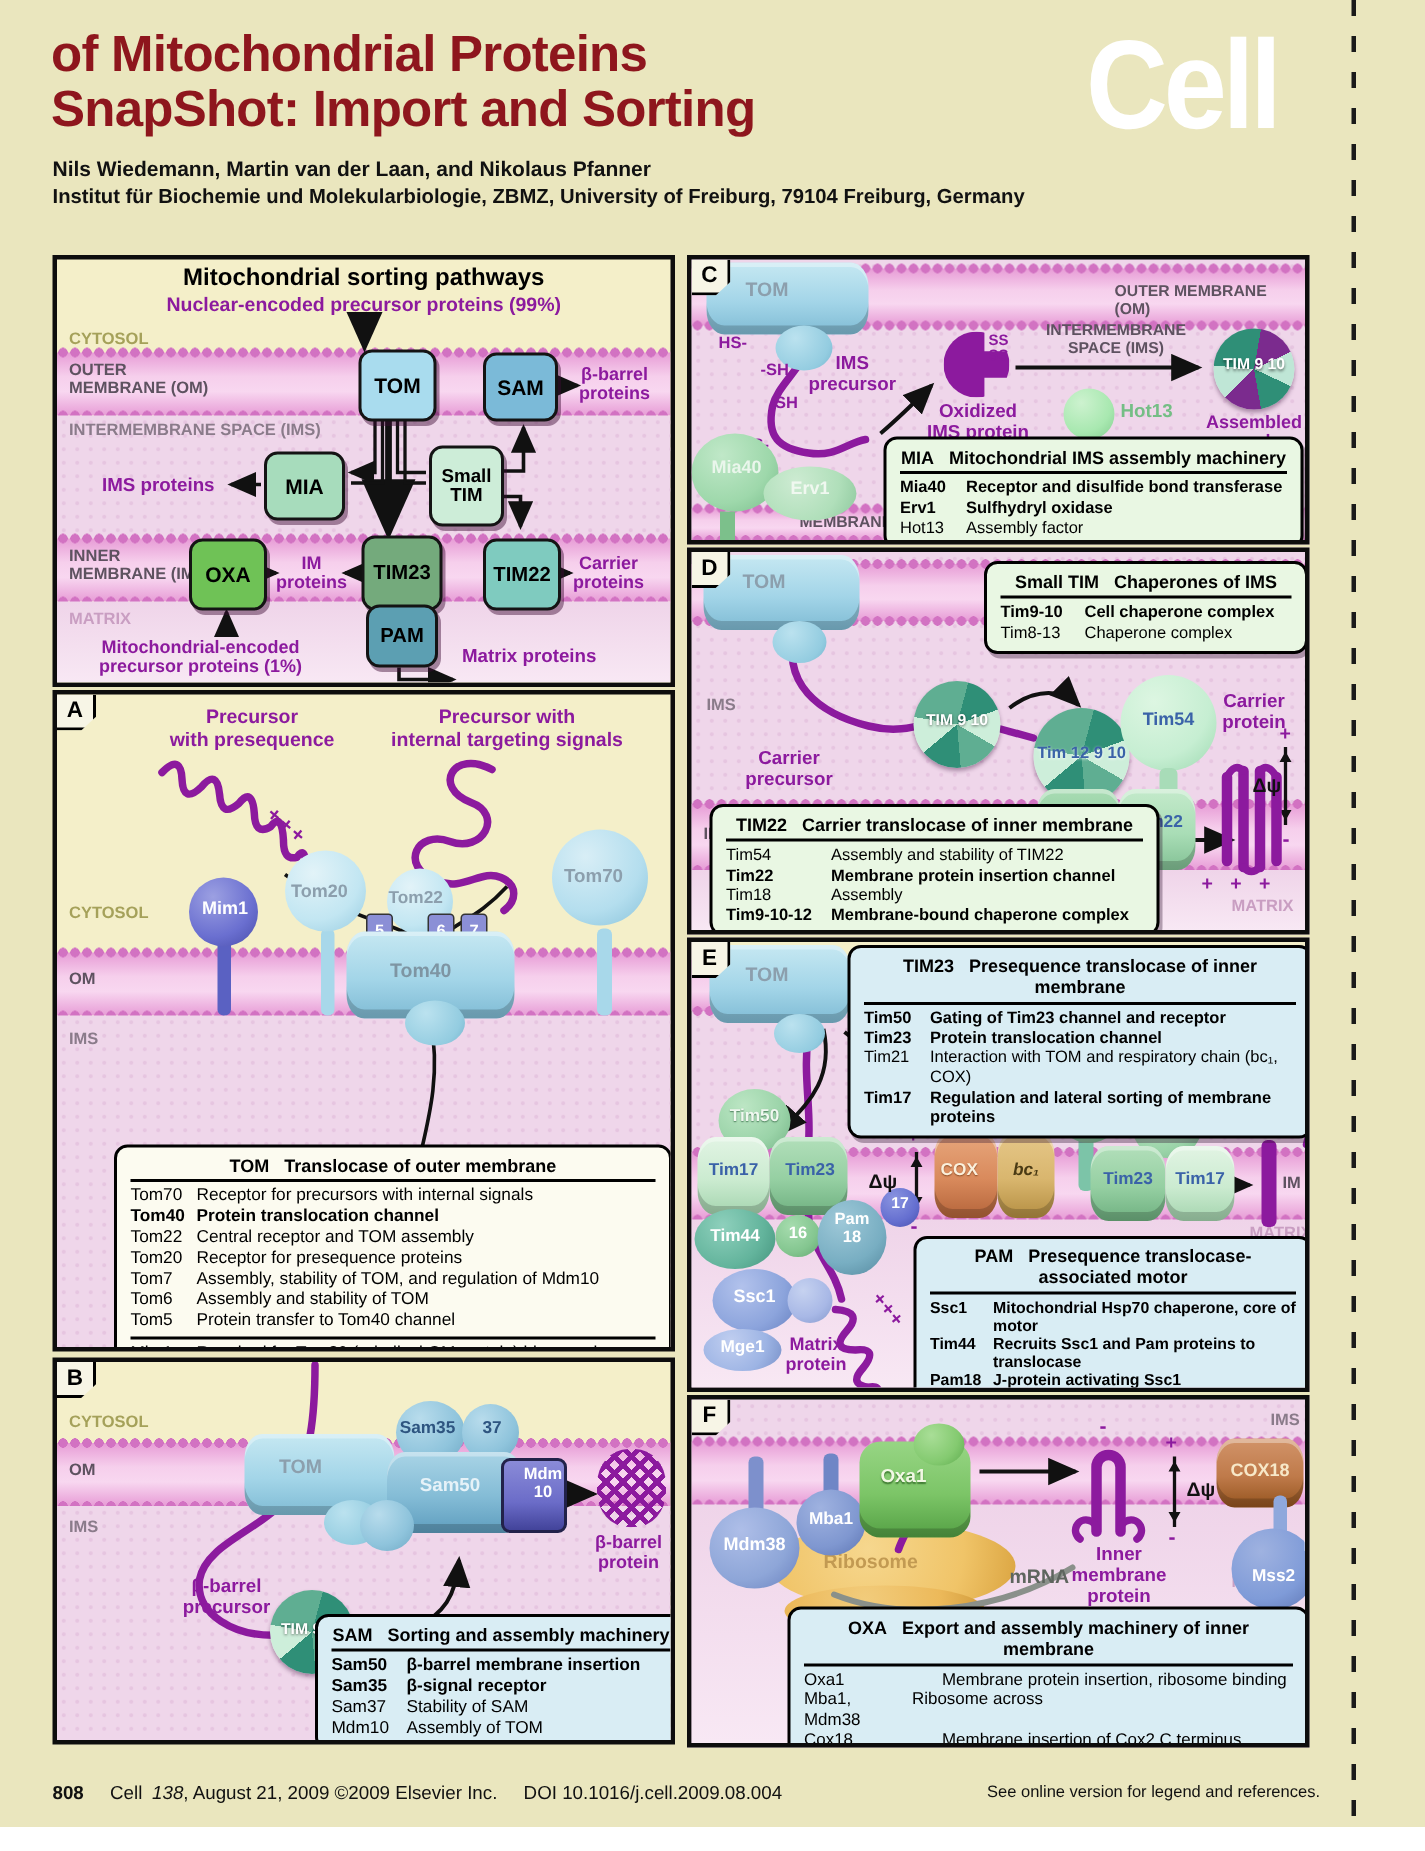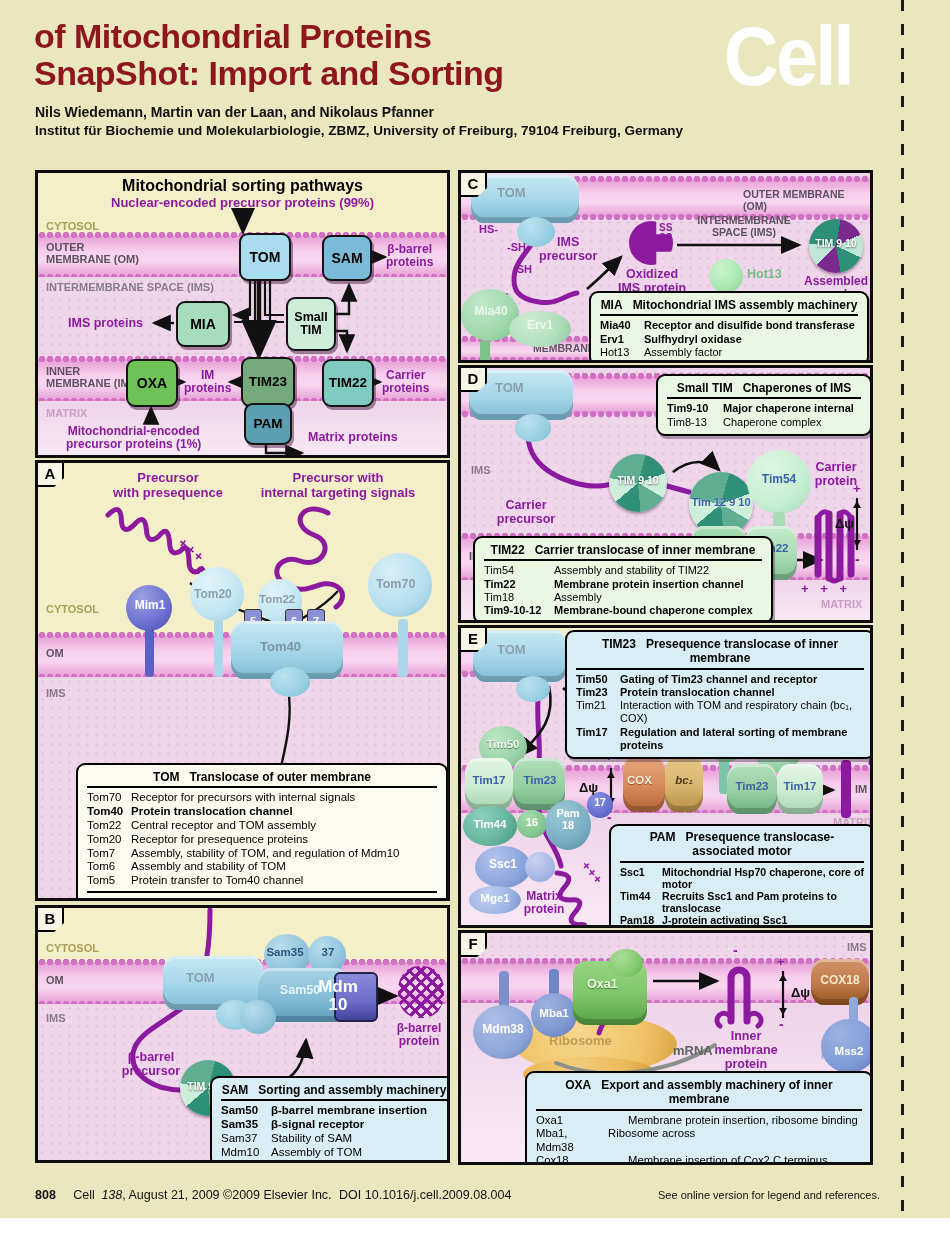--- a/index.html
+++ b/index.html
@@ -251,21 +251,21 @@
 precursor</div>
 
     <div class="ball" style="left:226px;top:26px;width:46px;height:42px;background:radial-gradient(circle at 35% 28%,#B8DCEC,#8FC4DC 60%,#6FA8C4)"></div>
     <div class="bll" style="left:224px;top:38px;width:46px;font-size:11.5px;color:#2E5580">Sam35</div>
     <div class="ball" style="left:270px;top:28px;width:38px;height:38px;background:radial-gradient(circle at 35% 28%,#B8DCEC,#8FC4DC 60%,#6FA8C4)"></div>
     <div class="bll" style="left:272px;top:38px;width:36px;font-size:11.5px;color:#2E5580">37</div>
     <div class="cyl" style="left:220px;top:60px;width:90px;height:54px;background:linear-gradient(180deg,#A9D4E6,#84BCD6 55%,#5E9DBE)"></div>
     <div class="wl" style="left:232px;top:76px;width:60px;font-size:12.5px;color:#E6F2F8">Sam50</div>
     <div class="ball" style="left:202px;top:92px;width:36px;height:34px;background:radial-gradient(circle at 35% 28%,#B8DCEC,#8FC4DC 60%,#6FA8C4)"></div>
     <div class="abs" style="left:296px;top:64px;width:40px;height:46px;background:linear-gradient(180deg,#8A8BD8,#6B6CC8 60%,#42439A);border:2px solid #22224a;border-radius:6px"></div>
-    <div class="wl" style="left:280px;top:70px;width:40px;font-size:17px">Mdm
+    <div class="wl" style="left:304px;top:70px;width:40px;font-size:11px">Mdm
 10</div>
 
     <div class="abs" style="left:360px;top:58px;width:46px;height:52px;border-radius:45%;background:repeating-linear-gradient(45deg,#8C1A9E 0 3px,transparent 3px 8px),repeating-linear-gradient(-45deg,#8C1A9E 0 3px,transparent 3px 8px)"></div>
     <div class="pl" style="left:346px;top:114px;width:70px;font-size:12px">β-barrel
 protein</div>
 
     <div class="tbl tblue" style="left:172px;top:168px;width:226px">
       <div class="hd"><span class="abbr">SAM</span><span>Sorting and assembly machinery</span></div>
       <div class="row b">
           <span class="nm" style="width:50px">Sam50</span>
@@ -405,21 +405,21 @@
 protein</div>
     <div class="pl" style="left:392px;top:114px;font-size:13px">+</div>
     <div class="abs" style="left:374px;top:148px;font-weight:bold;font-size:13px;color:#111">Δψ</div>
     <div class="pl" style="left:394px;top:184px;font-size:14px">-</div>
     <div class="pl" style="left:340px;top:214px;font-size:13px;letter-spacing:4px">+  +  +</div>
 
     <div class="tbl tgreen" style="left:195px;top:6px;width:194px;font-size:11px">
       <div class="hd"><span class="abbr">Small TIM</span><span>Chaperones of IMS</span></div>
       <div class="row b">
           <span class="nm" style="width:56px">Tim9-10</span>
-          <span class="ds">Major chaperone internal</span>
+          <span class="ds">Cell chaperone complex</span>
         </div>
       <div class="row">
           <span class="nm" style="width:56px">Tim8-13</span>
           <span class="ds">Chaperone complex</span>
         </div>
     </div>
 
     <div class="tbl tgreen" style="left:12px;top:168px;width:278px;font-size:11px">
       <div class="hd"><span class="abbr">TIM22</span><span>Carrier translocase of inner membrane</span></div>
       <div class="row">
@@ -624,17 +624,17 @@
           <span class="nm" style="width:92px">Mss2, Pnt1</span>
           <span class="ds">Cooperation with Cox18 in C-terminal insertion</span>
         </div>
     </div>
   </div>
 
   <div class="footer">
     <span class="b">808</span>
     <span style="margin-left:14px">Cell</span>
     <i style="margin-left:3px">138</i><span>, August 21, 2009 ©2009 Elsevier Inc.</span>
-    <span style="margin-left:4px">DOI 10.1016/j.cell.2009.08.004</span>
+    <span style="margin-left:14px">DOI 10.1016/j.cell.2009.08.004</span>
   </div>
   <div class="footerR">See online version for legend and references.</div>
   <div class="bottomstrip"></div>
 </div>
 
 </body></html>

